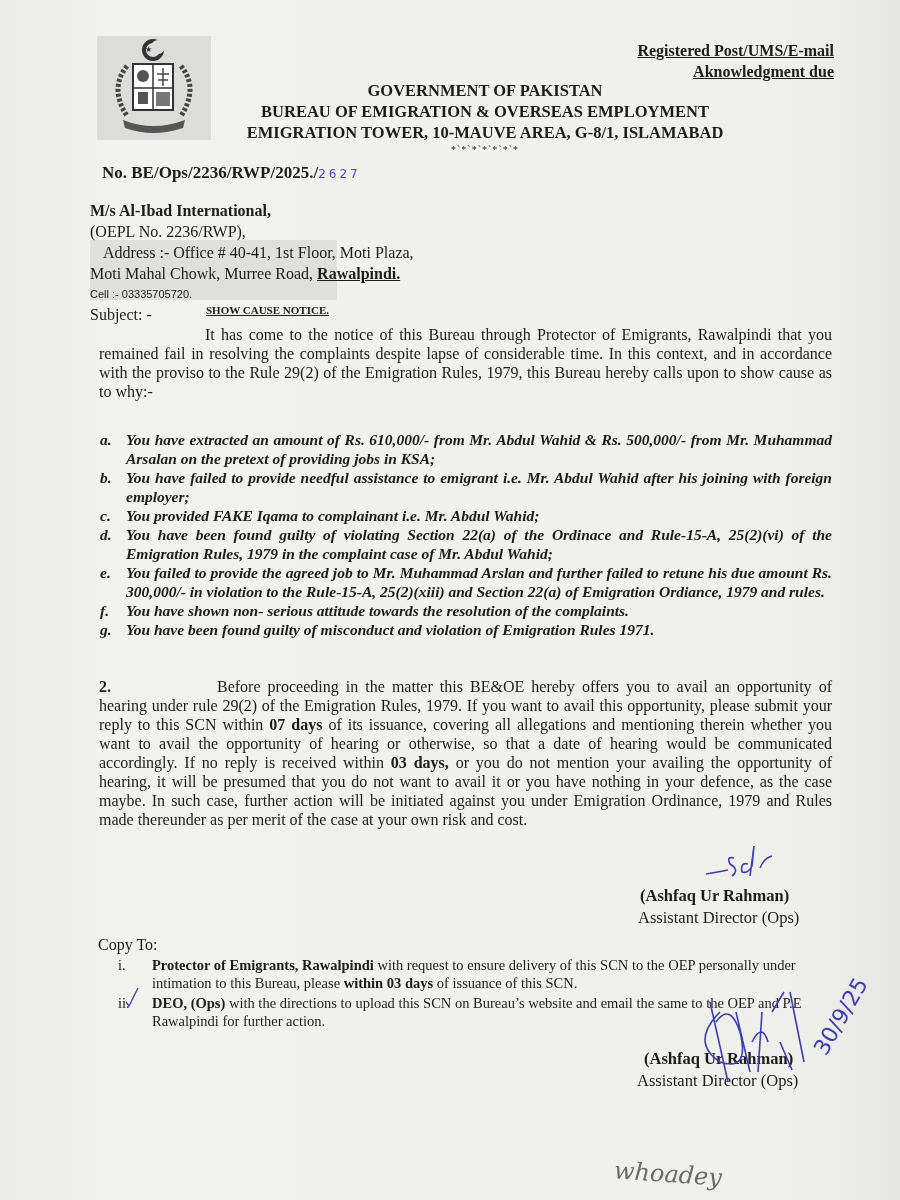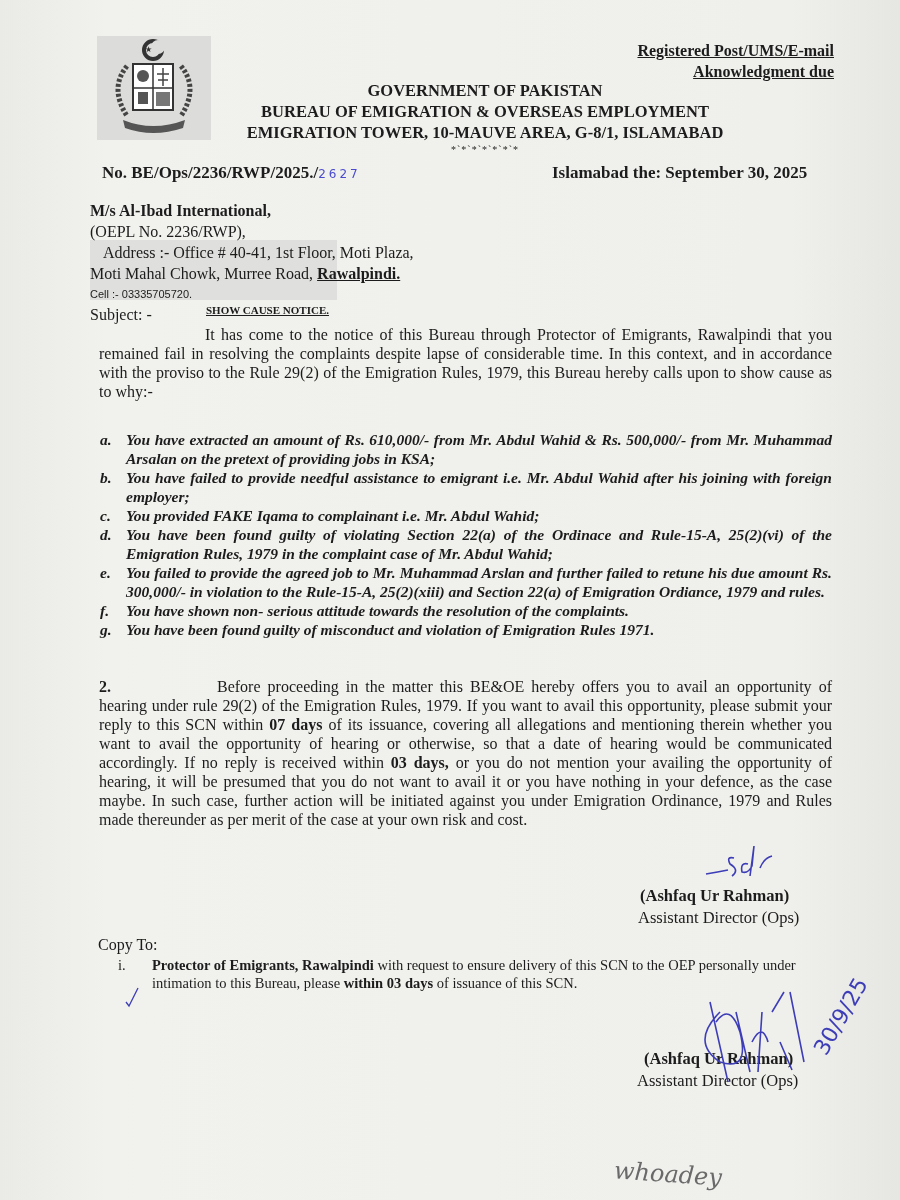--- a/index.html
+++ b/index.html
@@ -58,21 +58,20 @@
   <div class="abs reg" style="top:61px;">Aknowledgment due</div>
 
   <div class="abs hdr" style="top:81px; left:35px;">GOVERNMENT OF PAKISTAN</div>
   <div class="abs hdr" style="top:102px; left:35px;">BUREAU OF EMIGRATION &amp; OVERSEAS EMPLOYMENT</div>
   <div class="abs hdr" style="top:123px; left:35px;">EMIGRATION TOWER, 10-MAUVE AREA, G-8/1, ISLAMABAD</div>
   <div class="abs stars">*`*`*`*`*`*`*</div>
 
   <div class="abs refno">
     <span>No. BE/Ops/2236/RWP/2025./</span><span class="refhand">2627</span>
   </div>
-  <div class="abs date">Islamabad the: September 30, 2025</div>
 
   <div class="abs addrbg"></div>
   <div class="abs addr b" style="top:201px;">M/s Al-Ibad International,</div>
   <div class="abs addr" style="top:222px;">(OEPL No. 2236/RWP),</div>
   <div class="abs addr" style="top:243px;padding-left:13px;">Address :-  Office # 40-41, 1st Floor, Moti Plaza,</div>
   <div class="abs addr" style="top:264px;">
     <span>Moti Mahal Chowk, Murree Road, </span><span class="b u">Rawalpindi.</span>
   </div>
   <div class="abs addr" style="top:285px; font-family:'Liberation Sans', sans-serif; font-size:11px;">Cell :- 03335705720.</div>
 
@@ -118,20 +117,24 @@
     <path d="M6 32 Q18 30 28 28 M34 16 Q26 14 30 22 Q40 28 32 34 M48 22 Q40 20 42 30 Q48 32 52 24 L54 4 L50 34 M60 26 Q64 16 72 14" fill="none" stroke="#3d3db8" stroke-width="1.6"></path>
   </svg>
   <div class="abs sig b" style="left:640px; top:885px;">(Ashfaq Ur Rahman)</div>
   <div class="abs sig" style="left:638px; top:907px;">Assistant Director (Ops)</div>
 
   <div class="abs copy" style="top:936px;">Copy To:</div>
   <div class="abs cl" style="top:956px;">
     <span class="m">i.</span>
     <span><span class="b">Protector of Emigrants, Rawalpindi</span><span> with request to ensure delivery of this SCN to the OEP personally under intimation to this Bureau, please </span><span class="b">within 03 days</span><span> of issuance of this SCN.</span></span>
   </div>
+  <div class="abs cl" style="top:994px;">
+    <span class="m">ii.</span>
+    <span><span class="b">DEO, (Ops)</span><span> with the directions to upload this SCN on Bureau’s website and email the same to the OEP and P.E Rawalpindi for further action.</span></span>
+  </div>
   <svg style="left:124px; top:986px;" width="16" height="22">
     <path d="M2 16 L5 20 L14 2" fill="none" stroke="#3d3db8" stroke-width="1.3"></path>
   </svg>
 
   <div class="abs sig b" style="left:644px; top:1048px;">(Ashfaq Ur Rahman)</div>
   <div class="abs sig" style="left:637px; top:1070px;">Assistant Director (Ops)</div>
   <svg style="left:680px; top:972px;" width="220" height="120">
     <path d="M30 30 L48 110 M40 40 Q10 70 40 90 Q70 100 60 60 Q50 30 36 50 M56 40 L70 100 M72 70 Q82 50 88 70 M82 40 L78 100 M92 40 L104 20" fill="none" stroke="#3d3db8" stroke-width="1.6"></path>
     <path d="M100 70 L112 98 M110 20 L124 90" fill="none" stroke="#3d3db8" stroke-width="1.6"></path>
     <text x="118" y="64" font-family="DejaVu Sans, sans-serif" font-size="22" fill="#3d3db8" transform="rotate(-60 150 50)">30/9/25</text>

